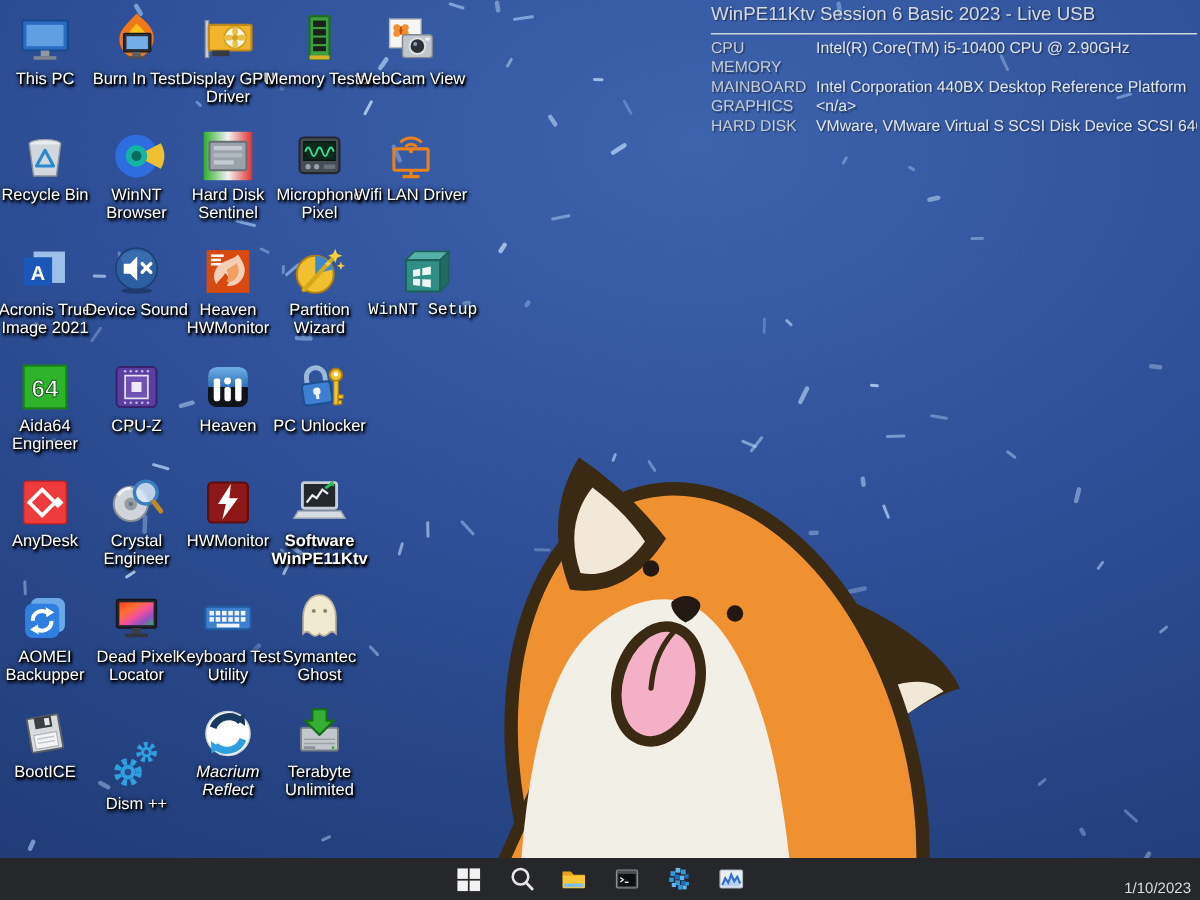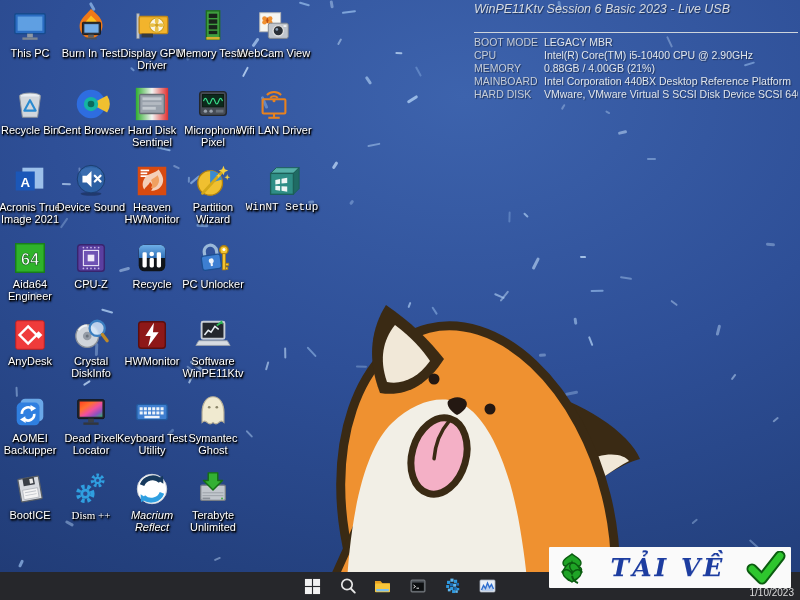--- a/index.html
+++ b/index.html
@@ -4,21 +4,21 @@
 <style>
   html,body{margin:0;padding:0;background:#000;}
   *{box-sizing:border-box;}
   .screen{position:relative;width:800px;height:600px;overflow:hidden;
     font-family:"Liberation Sans",sans-serif;
     background:radial-gradient(1100px 750px at 58% 16%, #3d63ad 0%, #2e4f97 38%, #24417f 66%, #1a3064 100%);}
   .streak{position:absolute;border-radius:3px;}
   
   .sysinfo{position:absolute;left:474px;top:2px;width:324px;color:#dfe4ea;
     text-shadow:1px 1px 1px rgba(0,0,0,.45);white-space:nowrap;overflow:hidden;z-index:3;}
-  .sysinfo .title{font-size:12.5px;color:#d4dae2;padding-bottom:16px;border-bottom:1.5px solid #cdd4dc;margin-bottom:3px;font-style:italic;}
+  .sysinfo .title{font-size:12.5px;color:#d4dae2;padding-bottom:6px;border-bottom:1.5px solid #cdd4dc;margin-bottom:3px;}
   .sysrow{display:grid;grid-template-columns:70px 1fr;font-size:10.5px;line-height:12.9px;}
   .sysrow .lbl{color:#c4ccd8;}
   .sysrow .val{color:#e0e5eb;}
   
   .dicon{position:absolute;width:76px;text-align:center;cursor:default;z-index:2;}
   .dicon .glyph{display:block;width:38px;height:38px;margin:0 auto;}
   .dicon .dlabel{display:block;margin-top:2px;font-size:11px;line-height:11.5px;color:#fff;
     text-shadow:1px 1px 1px #000,0 0 3px #000,1px 2px 2px #000;}
   
   .fox{position:absolute;left:322px;top:293px;width:340px;height:307px;z-index:1;}
@@ -133,34 +133,33 @@
       <div class="streak" style="left: 523.238px; top: 213.866px; width: 5.67322px; height: 2.00006px; background: rgb(169, 201, 239); opacity: 0.7105; transform: rotate(44.1164deg);"></div>
       <div class="streak" style="left: 307.801px; top: 200.85px; width: 6.18667px; height: 2.64571px; background: rgb(169, 201, 239); opacity: 0.473661; transform: rotate(175.654deg);"></div>
       <div class="streak" style="left: 619.667px; top: 276.933px; width: 12.0726px; height: 1.90484px; background: rgb(169, 201, 239); opacity: 0.474513; transform: rotate(9.78283deg);"></div>
       <div class="streak" style="left: 213.578px; top: 557.896px; width: 6.60208px; height: 2.24786px; background: rgb(188, 214, 244); opacity: 0.477078; transform: rotate(336.299deg);"></div>
     </div>
 
   <div class="sysinfo">
     <div class="title">WinPE11Ktv Session 6 Basic 2023 - Live USB</div>
     <div id="sysrows">
         <div class="sysrow">
-          <span class="lbl">BOOT MODE</span>
-          <span class="val">LEGACY MBR</span>
-        </div>
-        <div class="sysrow">
           <span class="lbl">CPU</span>
           <span class="val">Intel(R) Core(TM) i5-10400 CPU @ 2.90GHz</span>
         </div>
         <div class="sysrow">
           <span class="lbl">MEMORY</span>
-          <span class="val">0.88GB / 4.00GB (21%)</span>
         </div>
         <div class="sysrow">
           <span class="lbl">MAINBOARD</span>
           <span class="val">Intel Corporation 440BX Desktop Reference Platform</span>
+        </div>
+        <div class="sysrow">
+          <span class="lbl">GRAPHICS</span>
+          <span class="val">&lt;n/a&gt;</span>
         </div>
         <div class="sysrow">
           <span class="lbl">HARD DISK</span>
           <span class="val">VMware, VMware Virtual S SCSI Disk Device SCSI 640</span>
         </div>
       </div>
   </div>
 
   <div id="icon-grid">
       <div class="dicon" style="left: -8px; top: 8px;">
@@ -231,21 +230,21 @@
           </svg></span>
         <span class="dlabel">Recycle Bin</span>
       </div>
       <div class="dicon" style="left: 53px; top: 85px;">
         <span class="glyph"><svg width="38" height="38" viewBox="0 0 40 40">
             <circle cx="20" cy="20" r="15" fill="#2e6de0"></circle>
             <path d="M20,20 L37,11 A17,17 0 0 1 37,29 Z" fill="#f0c030"></path>
             <circle cx="20" cy="20" r="7.5" fill="#14b4a4"></circle>
             <circle cx="20" cy="20" r="3.5" fill="#0a6a5c"></circle>
           </svg></span>
-        <span class="dlabel">Cent Browser</span>
+        <span class="dlabel">WinNT Browser</span>
       </div>
       <div class="dicon" style="left: 114px; top: 85px;">
         <span class="glyph"><svg width="38" height="38" viewBox="0 0 40 40">
             <defs>
               <linearGradient id="g-hds" x1="0" y1="0" x2="1" y2="0">
                 <stop offset="0" stop-color="#2fae2f"></stop>
                 <stop offset="0.5" stop-color="#f2f4f2"></stop>
                 <stop offset="1" stop-color="#e03030"></stop>
               </linearGradient>
             </defs>
@@ -370,21 +369,21 @@
             </defs>
             <rect x="6" y="6" width="28" height="28" rx="6" fill="#10141a"></rect>
             <rect x="6" y="6" width="28" height="14" clip-path="url(#c-hwi)" fill="url(#g-hwi)"></rect>
             <g fill="#fff">
               <rect x="10" y="14" width="4.5" height="16" rx="1.5"></rect>
               <circle cx="19.7" cy="15.8" r="2.4"></circle>
               <rect x="17.5" y="20" width="4.5" height="10" rx="1.5"></rect>
               <rect x="25" y="14" width="4.5" height="16" rx="1.5"></rect>
             </g>
           </svg></span>
-        <span class="dlabel">Recycle</span>
+        <span class="dlabel">Heaven</span>
       </div>
       <div class="dicon" style="left: 175px; top: 239px;">
         <span class="glyph"><svg width="38" height="38" viewBox="0 0 40 40">
             <g transform="rotate(-8 18 22)">
               <path d="M12,18 v-5 a6.5,6.5 0 0 1 13,0 v5" fill="none" stroke="#9ab8d8" stroke-width="3.4"></path>
               <rect x="8" y="17" width="20" height="15" rx="2.5" fill="#3d7fd2" stroke="#1c4f92" stroke-width="1.4"></rect>
               <circle cx="18" cy="23" r="2.6" fill="#eef4fa"></circle>
               <rect x="16.9" y="24" width="2.2" height="4.5" fill="#eef4fa"></rect>
             </g>
             <circle cx="31.5" cy="11.5" r="4.4" fill="#f2c434" stroke="#a87c10" stroke-width="1.4"></circle>
@@ -405,30 +404,30 @@
       </div>
       <div class="dicon" style="left: 53px; top: 316px;">
         <span class="glyph"><svg width="38" height="38" viewBox="0 0 40 40">
             <circle cx="16" cy="21" r="12" fill="#d0d5db" stroke="#8a9098" stroke-width="1.4"></circle>
             <circle cx="16" cy="21" r="4.5" fill="#959ca6"></circle>
             <circle cx="16" cy="21" r="1.6" fill="#6a727c"></circle>
             <path d="M7,15 a11,11 0 0 1 9,-5" fill="none" stroke="#f0f3f6" stroke-width="2"></path>
             <circle cx="26.5" cy="13" r="8" fill="#d6e8fa" fill-opacity="0.85" stroke="#3a7ec0" stroke-width="2.4"></circle>
             <line x1="32" y1="19.5" x2="37" y2="26" stroke="#c08a28" stroke-width="3.4" stroke-linecap="round"></line>
           </svg></span>
-        <span class="dlabel">Crystal DiskInfo</span>
+        <span class="dlabel">Crystal Engineer</span>
       </div>
       <div class="dicon" style="left: 114px; top: 316px;">
         <span class="glyph"><svg width="38" height="38" viewBox="0 0 40 40">
             <rect x="6" y="6" width="28" height="28" rx="3" fill="#8e1818" stroke="#5c0e0e" stroke-width="1.5"></rect>
             <polygon points="22,7 13,21 18.5,21 16,32 27,17 21,17" fill="#fff"></polygon>
           </svg></span>
         <span class="dlabel">HWMonitor</span>
       </div>
-      <div class="dicon" style="left: 175px; top: 316px;">
+      <div class="dicon" style="left: 175px; top: 316px; font-weight: bold;">
         <span class="glyph"><svg width="38" height="38" viewBox="0 0 40 40">
             <rect x="8" y="6" width="24" height="18" rx="1.5" fill="#23272e" stroke="#c8ced6" stroke-width="2"></rect>
             <polyline points="11,20 15,15 18,17 22,11 26,14" fill="none" stroke="#e8eef4" stroke-width="1.6"></polyline>
             <line x1="24" y1="10" x2="29" y2="6.5" stroke="#2fb858" stroke-width="2"></line>
             <polygon points="29.5,4.5 30.5,9 26.5,7" fill="#2fb858"></polygon>
             <path d="M5,26 h30 l3,5 H2 Z" fill="#d7dce2" stroke="#9aa2ac"></path>
           </svg></span>
         <span class="dlabel">Software WinPE11Ktv</span>
       </div>
       <div class="dicon" style="left: -8px; top: 393px;">
@@ -495,21 +494,21 @@
               <rect x="9" y="8" width="22" height="24" rx="1" fill="#d8dbe0" stroke="#5a6068" stroke-width="1.4"></rect>
               <rect x="14" y="8" width="12" height="8" fill="#3a3f46"></rect>
               <rect x="21" y="9.5" width="3.5" height="5" fill="#e8e8e8"></rect>
               <rect x="12" y="20" width="16" height="10" fill="#f4f4f4" stroke="#b0b4ba" stroke-width="0.8"></rect>
               <line x1="14" y1="23" x2="26" y2="23" stroke="#c0c4ca"></line>
               <line x1="14" y1="26" x2="26" y2="26" stroke="#c0c4ca"></line>
             </g>
           </svg></span>
         <span class="dlabel">BootICE</span>
       </div>
-      <div class="dicon" style="left: 53px; top: 470px; font-family: Liberation Serif, serif;">
+      <div class="dicon" style="left: 53px; top: 491px;">
         <span class="glyph"><svg width="38" height="38" viewBox="0 0 40 40">
             <circle cx="14" cy="25" r="7.5" fill="none" stroke="#2f9fe0" stroke-width="4.5" stroke-dasharray="3.4 2.8"></circle>
             <circle cx="14" cy="25" r="5.2" fill="#2f9fe0"></circle>
             <circle cx="14" cy="25" r="2.3" fill="#2b4a8e"></circle>
             <circle cx="27" cy="11" r="5.5" fill="none" stroke="#2f9fe0" stroke-width="3.6" stroke-dasharray="2.6 2.2"></circle>
             <circle cx="27" cy="11" r="3.8" fill="#2f9fe0"></circle>
             <circle cx="27" cy="11" r="1.7" fill="#2b4a8e"></circle>
           </svg></span>
         <span class="dlabel">Dism ++</span>
       </div>
@@ -613,33 +612,14 @@
     <div class="tbtn">
       <svg width="19" height="18" viewBox="0 0 19 18">
         <rect x="2" y="3" width="15" height="12" rx="1" fill="#e9eff7" stroke="#a8b2c0" stroke-width="0.8"></rect>
         <path d="M3.5,13 L5.5,8.5 L7.5,11.5 L9.5,6 L11.5,10.5 L13.5,7.5 L15.5,12" fill="none" stroke="#2f6fd0" stroke-width="1.4"></path>
         <path d="M3.5,13 L5.5,8.5 L7.5,11.5 L9.5,6 L11.5,10.5 L13.5,7.5 L15.5,12 L15.5,14 L3.5,14 Z" fill="#2f6fd0" opacity="0.25"></path>
       </svg>
     </div>
   </div>
   <div class="tray-date">1/10/2023</div>
 
-  <div class="banner">
-    <svg width="36" height="36" viewBox="0 0 36 36">
-      <g stroke="#0b5c10" stroke-width="1.4" fill="#1fa426">
-        <g transform="translate(18,18)">
-          <path transform="rotate(45)" d="M0,-2 C-2,-7 -9,-8 -9,-3 C-9,2 -3,4 0,7 C3,4 9,2 9,-3 C9,-8 2,-7 0,-2 Z" transform-origin="0 0" transform-box="fill-box"></path>
-        </g>
-        <path d="M18,16 C16,11 9,10 9,15 C9,20 15,21 18,24 C21,21 27,20 27,15 C27,10 20,11 18,16 Z" transform="rotate(180 18 14)"></path>
-        <path d="M18,16 C16,11 9,10 9,15 C9,20 15,21 18,24 C21,21 27,20 27,15 C27,10 20,11 18,16 Z" transform="rotate(90 14 18)"></path>
-        <path d="M18,16 C16,11 9,10 9,15 C9,20 15,21 18,24 C21,21 27,20 27,15 C27,10 20,11 18,16 Z" transform="rotate(-90 22 18)"></path>
-        <path d="M18,16 C16,11 9,10 9,15 C9,20 15,21 18,24 C21,21 27,20 27,15 C27,10 20,11 18,16 Z" transform="translate(0,8)"></path>
-        <path d="M18,26 C19,30 21,32 24,33" fill="none" stroke-width="2"></path>
-      </g>
-    </svg>
-    <span class="btext">TẢI VỀ</span>
-    <svg width="40" height="34" viewBox="0 0 40 34">
-      <path d="M6,18 L16,28 L34,5" fill="none" stroke="#0b5c10" stroke-width="11" stroke-linecap="round" stroke-linejoin="round"></path>
-      <path d="M6,18 L16,28 L34,5" fill="none" stroke="#2ec62e" stroke-width="7" stroke-linecap="round" stroke-linejoin="round"></path>
-    </svg>
-  </div>
 
 </div>
 
 </body></html>

